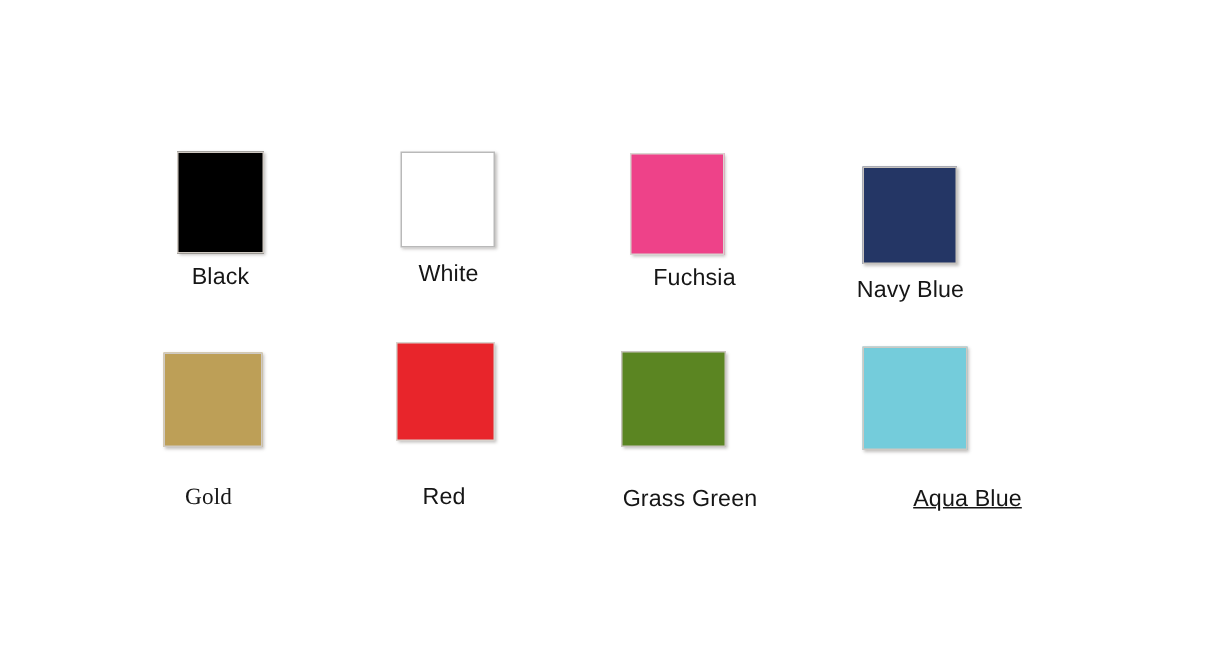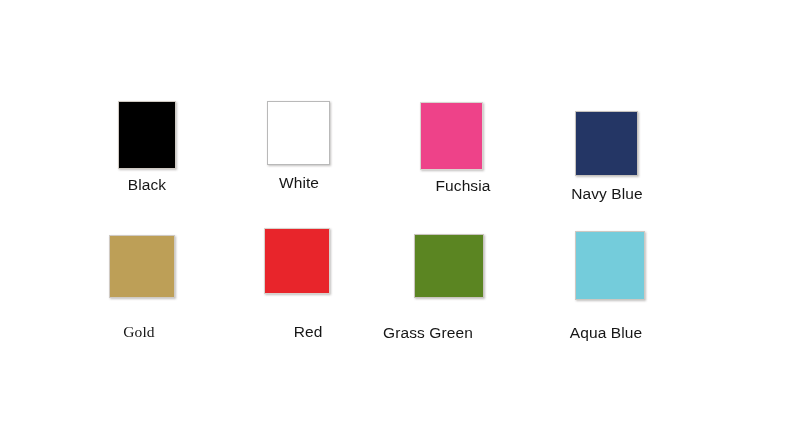--- a/index.html
+++ b/index.html
@@ -74,28 +74,28 @@
     </div>
     <div class="swatch-cell">
       <div class="swatch-chip" style="left: 109px; top: 235px; width: 66px; height: 63px; background: rgb(189, 159, 87); border-color: rgb(207, 202, 196);"></div>
       <div class="swatch-label" style="left: 0px; top: 323px; width: 804px; text-align: left; padding-left: 0px;">
         <span style="position: absolute; left: 139px; transform: translateX(-50%); font-family: Liberation Serif, serif;">Gold</span>
       </div>
     </div>
     <div class="swatch-cell">
       <div class="swatch-chip" style="left: 264px; top: 228px; width: 66px; height: 66px; background: rgb(232, 37, 43); border-color: rgb(216, 210, 204);"></div>
       <div class="swatch-label" style="left: 0px; top: 323px; width: 804px; text-align: left; padding-left: 0px;">
-        <span style="position: absolute; left: 296px; transform: translateX(-50%); margin-left: 12px;">Red</span>
+        <span style="position: absolute; left: 296px; transform: translateX(-50%);">Red</span>
       </div>
     </div>
     <div class="swatch-cell">
       <div class="swatch-chip" style="left: 414px; top: 234px; width: 70px; height: 64px; background: rgb(91, 133, 34); border-color: rgb(201, 196, 190);"></div>
       <div class="swatch-label" style="left: 0px; top: 324px; width: 804px; text-align: left; padding-left: 0px;">
-        <span style="position: absolute; left: 428px; transform: translateX(-50%);">Grass Green</span>
+        <span style="position: absolute; left: 460px; transform: translateX(-50%);">Grass Green</span>
       </div>
     </div>
     <div class="swatch-cell">
       <div class="swatch-chip" style="left: 575px; top: 231px; width: 70px; height: 69px; background: rgb(116, 204, 219); border-color: rgb(205, 200, 194);"></div>
       <div class="swatch-label" style="left: 0px; top: 324px; width: 804px; text-align: left; padding-left: 0px;">
-        <span style="position: absolute; left: 606px; transform: translateX(-50%);">Aqua Blue</span>
+        <span style="position: absolute; left: 645px; transform: translateX(-50%); text-decoration: underline;">Aqua Blue</span>
       </div>
     </div>
   </div>
 
 </body></html>

